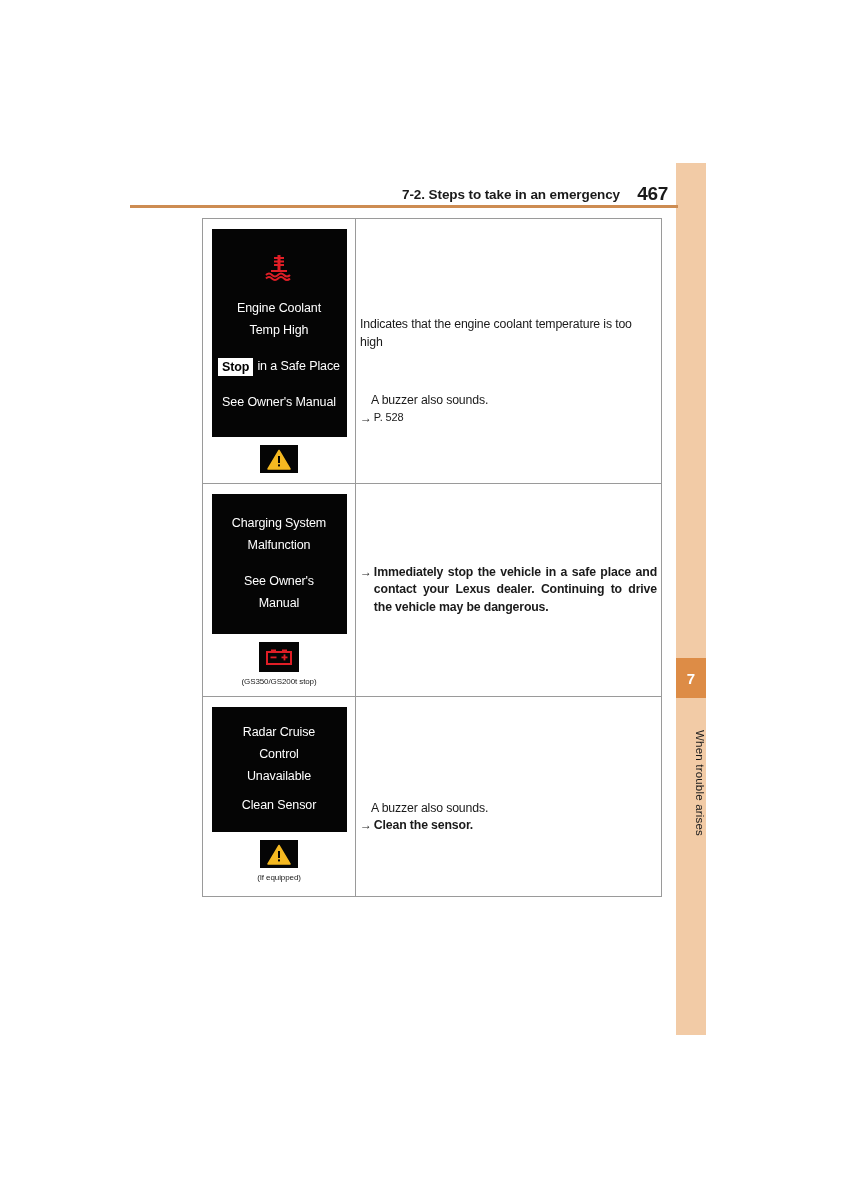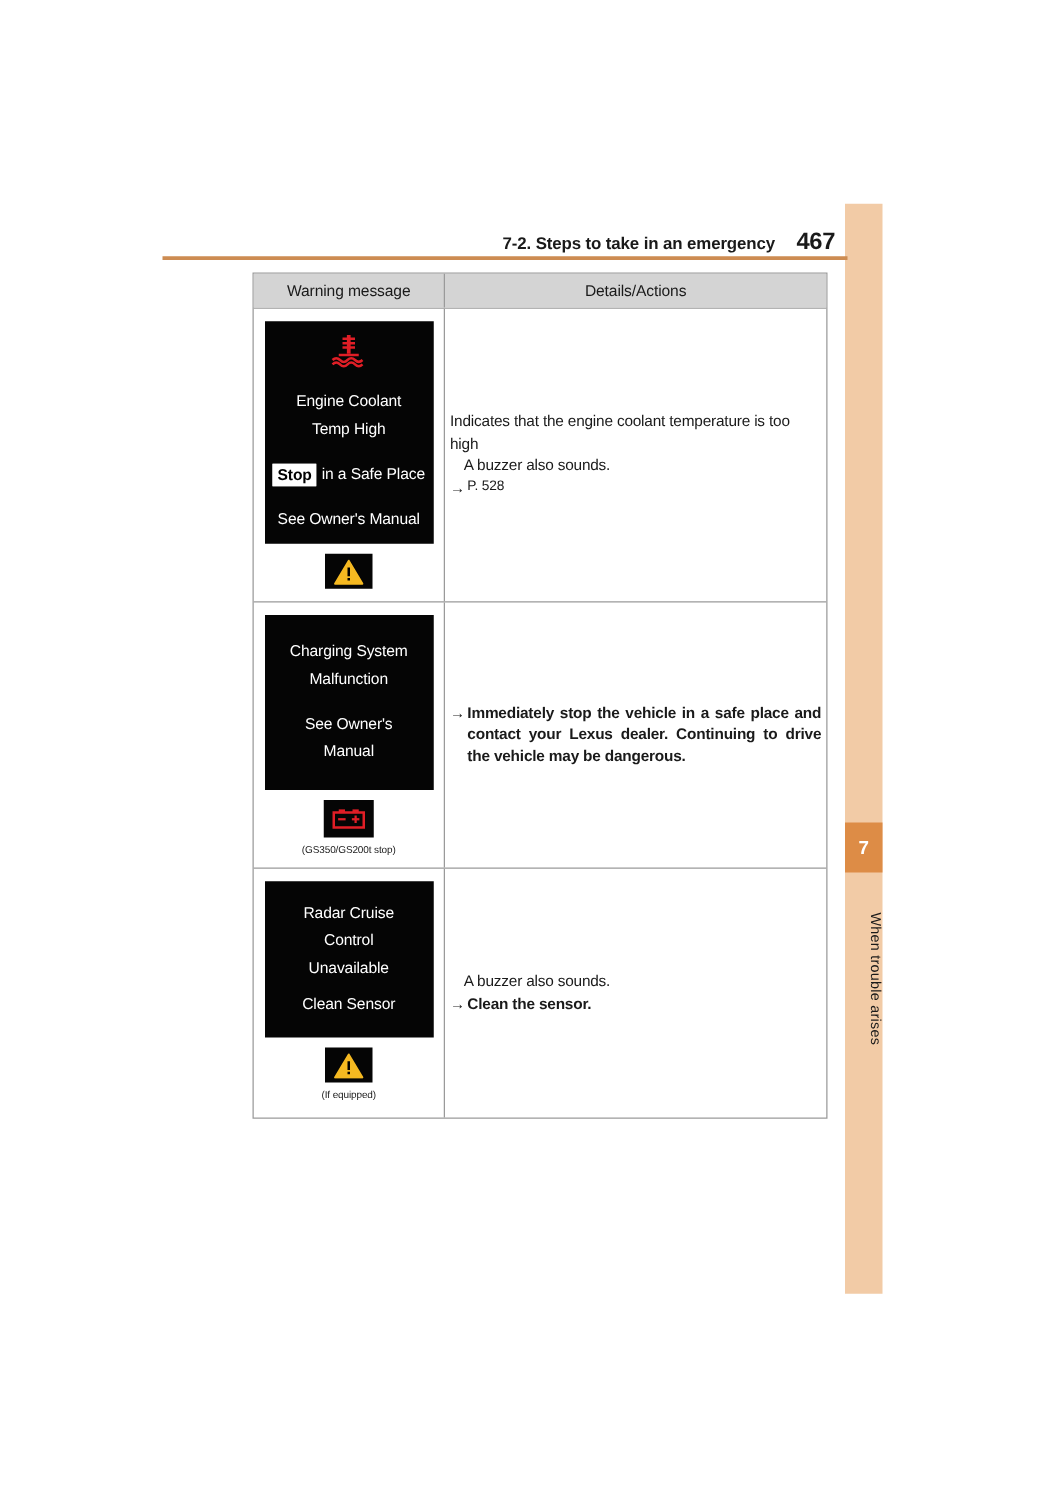--- a/index.html
+++ b/index.html
@@ -151,21 +151,21 @@
     box-sizing: border-box;
     display: flex;
     flex-direction: column;
     align-items: center;
     justify-content: center;
     font-size: 12.5px;
     line-height: 1.75;
     letter-spacing: -0.1px;
     text-align: center;
   }
-  .mid-panel.tall { height: 178px; padding: 4px 0; }
+  .mid-panel.tall { height: 208px; padding: 4px 0; }
   .mid-panel.med  { height: 140px; padding: 4px 0; }
   .mid-panel.med3 { height: 125px; padding: 4px 0; }
 
   .panel-line { white-space: nowrap; }
   .panel-gap { height: 14px; }
   .panel-gap-sm { height: 8px; }
 
   .stop-line {
     display: flex;
     align-items: center;
@@ -211,21 +211,21 @@
   .pad-bottom { padding-bottom: 10px; }
   .pad-bottom-lg { padding-bottom: 14px; }
 
   
   .det-body {
     font-size: 12.3px;
     line-height: 1.42;
     letter-spacing: -0.15px;
     width: 100%;
   }
-  .det-line { display: block; }
+  .det-line { display: block; margin-top: 41px; }
   .det-indent { padding-left: 11px; }
   .det-arrow-line {
     display: flex;
     align-items: flex-start;
   }
   .arrow-glyph {
     flex: 0 0 auto;
     margin-right: 2px;
     font-size: 12px;
     line-height: 1.42;
@@ -244,28 +244,20 @@
 <div class="side-chapter-label">When trouble arises</div>
 
 <div class="page-header">
   <div class="header-title">7-2. Steps to take in an emergency</div>
   <div class="header-pagenum">467</div>
 </div>
 <div class="header-rule"></div>
 
 <div class="table">
 
-  <div class="trow thead">
-    <div class="cell-msg">
-      <span>Warning message</span>
-    </div>
-    <div class="cell-det">
-      <span style="width:100%;text-align:center;">Details/Actions</span>
-    </div>
-  </div>
 
   <div class="trow">
     <div class="cell-msg pad-bottom">
       <div class="mid-wrap">
         <div class="mid-panel tall">
           <div class="coolant-icon">
             <svg width="34" height="30" viewBox="0 0 34 30">
               <g fill="none" stroke="#e01e26" stroke-width="2">
                 <path d="M17 3 L17 18" stroke-width="3"></path>
                 <path d="M12 6 H22 M12 9.5 H22 M12 13 H22"></path>

